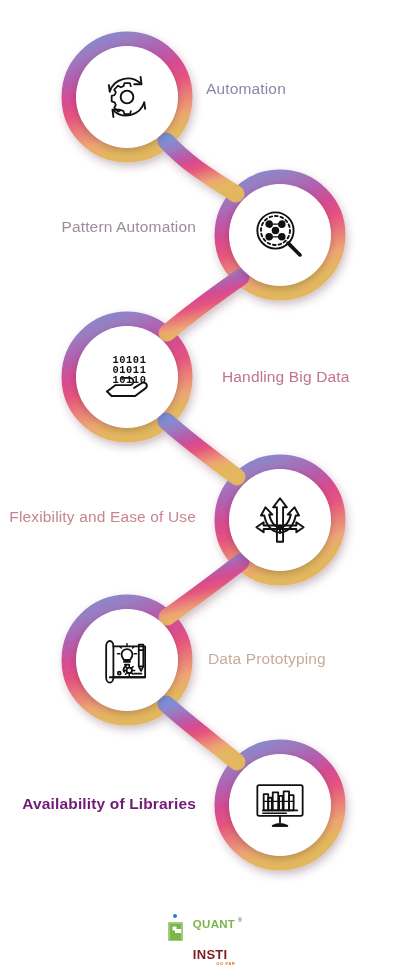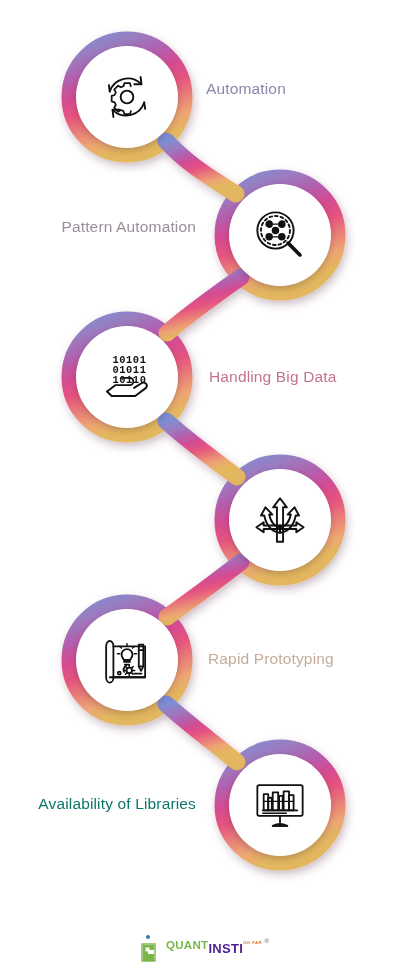--- a/index.html
+++ b/index.html
@@ -83,36 +83,36 @@
     align-items: flex-start;
     gap: 3px;
   }
   .brand-mark {
     position: relative;
     width: 22px;
     height: 26px;
   }
   .brand-words {
     display: flex;
-    flex-direction: row;
+    flex-direction: column;
     line-height: 1;
     position: relative;
   }
   .brand-quant {
     font-size: 11.5px;
     font-weight: bold;
     letter-spacing: 0.3px;
     color: #7ab648;
   }
   .brand-insti {
     font-size: 13px;
     font-weight: bold;
     letter-spacing: 0.3px;
-    color: #4c1d95;
-    margin-top: 2px;
+    color: #7f1d1d;
+    margin-top: 17px;
   }
   .brand-tag {
     font-size: 4.3px;
     font-weight: bold;
     letter-spacing: 0.4px;
     color: #e0742a;
     margin-top: 1px;
     text-align: right;
   }
   .brand-reg {
@@ -212,38 +212,39 @@
           <g font-family="'Liberation Mono', monospace" font-size="11.5" font-weight="bold" fill="#111" stroke="none" letter-spacing="0.6">
             <text x="16" y="17">10101</text>
             <text x="16" y="28">01011</text>
             <text x="16" y="39">10110</text>
           </g>
           <path d="M10 48 L19 41 h16 a4 4 0 0 0 0 -8 h-9"></path>
           <path d="M10 48 L15 53 h26 l12 -9 a3.6 3.6 0 0 0 -4.6 -5.4 l-8.6 5.4"></path>
         </svg>
       </div>
     </div>
-    <div class="label right" style="left:209px; top:368px; color:#c2738f;">Handling Big Data</div>
+    <div class="label right" style="left:222px; top:368px; color:#c2738f;">Handling Big Data</div>
 
     <div class="node" style="left:215px; top:455px;">
       <div class="node-inner">
         <svg viewBox="0 0 64 64" fill="none" stroke="#111" stroke-width="2.1" stroke-linecap="round" stroke-linejoin="round">
 
           <path d="M28.6 56 V18 h-4.2 L32 8 l7.6 10 h-4.2 V56 z"></path>
 
           <path d="M32 40 C 38 40, 42 34, 44 26 h-3.6 L48 18 l5 9 h-3.6 C 47 38, 41 45, 32 46 z"></path>
 
           <path d="M32 40 C 26 40, 22 34, 20 26 h3.6 L16 18 l-5 9 h3.6 C 17 38, 23 45, 32 46 z"></path>
 
           <path d="M32 38 h18 v-3.6 L58 40 l-8 5.6 V42 H32 z"></path>
 
           <path d="M32 38 H14 v-3.6 L6 40 l8 5.6 V42 h18 z"></path>
         </svg>
       </div>
     </div>
+    <div class="label left" style="left:0px; width:196px; top:508px; color:#c88591;">Flexibility and Ease of Use</div>
 
     <div class="node" style="left:62px; top:595px;">
       <div class="node-inner">
         <svg viewBox="0 0 64 64" fill="none" stroke="#111" stroke-width="2" stroke-linecap="round" stroke-linejoin="round">
 
           <path d="M9 17 a4 6 0 0 1 8 0 V51 a4 6 0 0 1 -8 0 z"></path>
           <path d="M17 17 H52 V51 H17"></path>
           <path d="M13 51 H52"></path>
 
           <path d="M32 20 a6 6 0 0 1 6 6 c0 3 -2 4 -2.6 6 h-6.8 C28 30 26 29 26 26 a6 6 0 0 1 6 -6 z"></path>
@@ -266,21 +267,21 @@
           <circle cx="23.5" cy="46.5" r="1.6"></circle>
 
           <path d="M45 15 h5 v24 l-2.5 5 l-2.5 -5 z"></path>
           <path d="M45 21 h5"></path>
           <path d="M45.6 39 h3.8"></path>
 
           <path d="M40 47 h8"></path>
         </svg>
       </div>
     </div>
-    <div class="label right" style="left:208px; top:650px; color:#c7ab9a;">Rapid Prototyping</div>
+    <div class="label right" style="left:208px; top:650px; color:#c7ab9a;">Data Prototyping</div>
 
     <div class="node" style="left:215px; top:740px;">
       <div class="node-inner">
         <svg viewBox="0 0 64 64" fill="none" stroke="#111" stroke-width="2" stroke-linecap="round" stroke-linejoin="round">
 
           <rect x="7" y="10" width="50" height="34" rx="2"></rect>
 
           <path d="M32 44 v7"></path>
           <path d="M24 55 q8 -4 16 0 z"></path>
           <path d="M24 55 h16"></path>
@@ -292,21 +293,21 @@
           <rect x="24" y="18" width="6" height="20"></rect>
           <rect x="31" y="22" width="4" height="16"></rect>
           <rect x="36" y="17" width="6" height="21"></rect>
           <rect x="42" y="21" width="5" height="17"></rect>
 
           <path d="M14 28 h33" stroke-width="1.5"></path>
           <path d="M13 41 h26" stroke-width="1.6"></path>
         </svg>
       </div>
     </div>
-    <div class="label left" style="left:0px; width:196px; top:795px; color:#0f766e;">Availability of Libraries</div>
+    <div class="label left" style="left:0px; width:196px; top:795px; color:#701a75;font-weight:bold;">Availability of Libraries</div>
 
     <div class="brand">
       <div class="brand-logo">
         <div class="brand-mark">
           <svg viewBox="0 0 22 26" width="22" height="26">
             <path d="M2 5 h11 v5 h-6 v4 h6 v7 h-11 z" fill="#7ab648"></path>
             <path d="M4.5 7.5 h4 v4 h-4 z" fill="#ffffff"></path>
             <path d="M8 16 l5 5 h-5 z" fill="#7ab648"></path>
             <rect x="1" y="4" width="13" height="17" fill="none" stroke="#7ab648" stroke-width="1.4"></rect>
           </svg>

